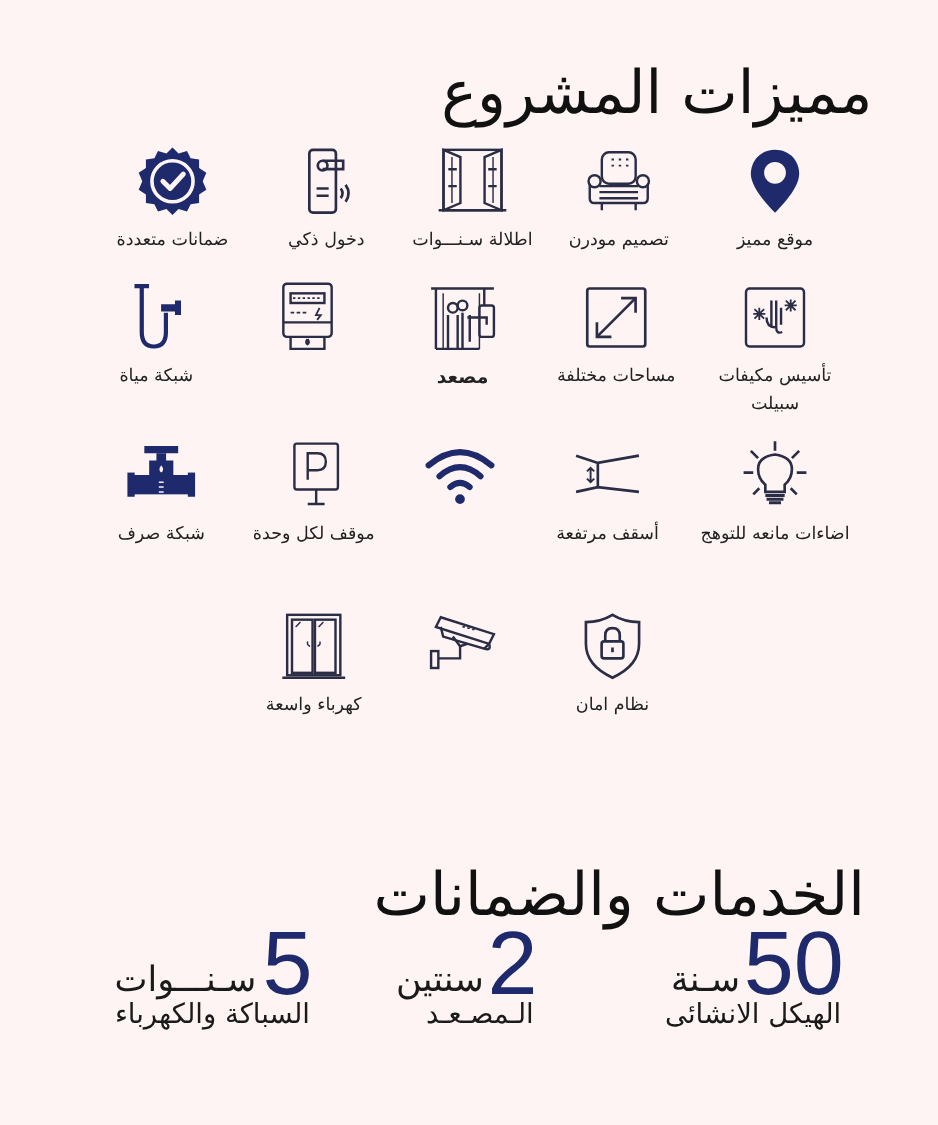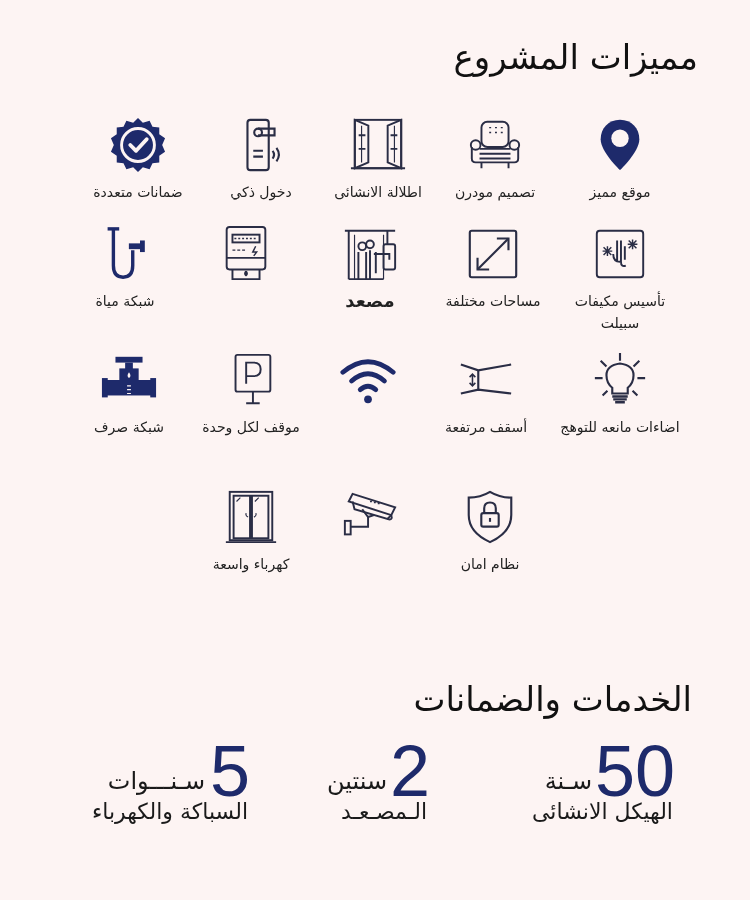--- a/index.html
+++ b/index.html
@@ -6,21 +6,21 @@
   body {
     width: 750px; height: 900px;
     background: #fdf4f3;
     font-family: "DejaVu Sans", sans-serif;
     color: #1a1a1a;
     position: relative;
     overflow: hidden;
   }
   .title {
     position: absolute;
-    font-size: 34px;
+    font-size: 48px;
     font-weight: normal;
     direction: rtl;
     color: #111;
     white-space: nowrap;
   }
   #t1 { right: 52px; top: 14px; }
   #t2 { right: 58px; top: 656px; }
 
   .feat {
     position: absolute;
@@ -33,39 +33,39 @@
     margin: 0 auto;
     display: flex; align-items: center; justify-content: center;
   }
   .feat .ic svg { width: 58px; height: 58px; }
   .feat .lbl {
     font-size: 14px;
     line-height: 22px;
     margin-top: 6px;
     color: #222;
   }
-  .feat .lbl.bold { font-weight: bold; font-size: 18px; }
+  .feat .lbl.bold { font-weight: bold; font-size: 15px; }
 
   .stat {
     position: absolute;
     direction: rtl;
     height: 100px;
   }
   .stat .num {
     position: absolute;
     top: 0;
     font-family: "Liberation Sans", sans-serif;
     font-size: 72px;
     line-height: 72px;
     color: #1e2a6b;
   }
   .stat .unit {
     position: absolute;
     top: 32px;
-    font-size: 24px;
+    font-size: 28px;
     color: #1a1a1a;
     white-space: nowrap;
   }
   .stat .sub {
     position: absolute;
     top: 64px;
     font-size: 22px;
     color: #1a1a1a;
     white-space: nowrap;
   }
@@ -104,21 +104,21 @@
   <div class="ic">
     <svg viewBox="0 0 60 60" fill="none" stroke="#2a2d45" stroke-width="2">
         <rect x="6" y="4" width="48" height="50"></rect>
         <path d="M2 54 H58"></path>
         <path d="M6 4 L20 10 L20 48 L6 54 Z"></path>
         <path d="M54 4 L40 10 L40 48 L54 54 Z"></path>
         <path d="M10 20 H17 M10 34 H17 M43 20 H50 M43 34 H50"></path>
         <path d="M13 10 V48 M47 10 V48" stroke-width="1.2"></path>
       </svg>
   </div>
-  <div class="lbl">اطلالة الانشائى</div>
+  <div class="lbl">اطلالة سـنـــوات</div>
 </div>
 
 <div class="feat" style="left:196px; top:115px;">
   <div class="ic">
     <svg viewBox="0 0 60 60" fill="none" stroke="#2a2d45" stroke-width="2.2">
         <rect x="16" y="4" width="22" height="52" rx="3"></rect>
         <circle cx="27" cy="17" r="4"></circle>
         <path d="M27 13 H44 V20 H27"></path>
         <path d="M22 36 H32 M22 42 H32"></path>
         <path d="M42 36 q3 4 0 8 M46 33 q5 7 0 14"></path>

